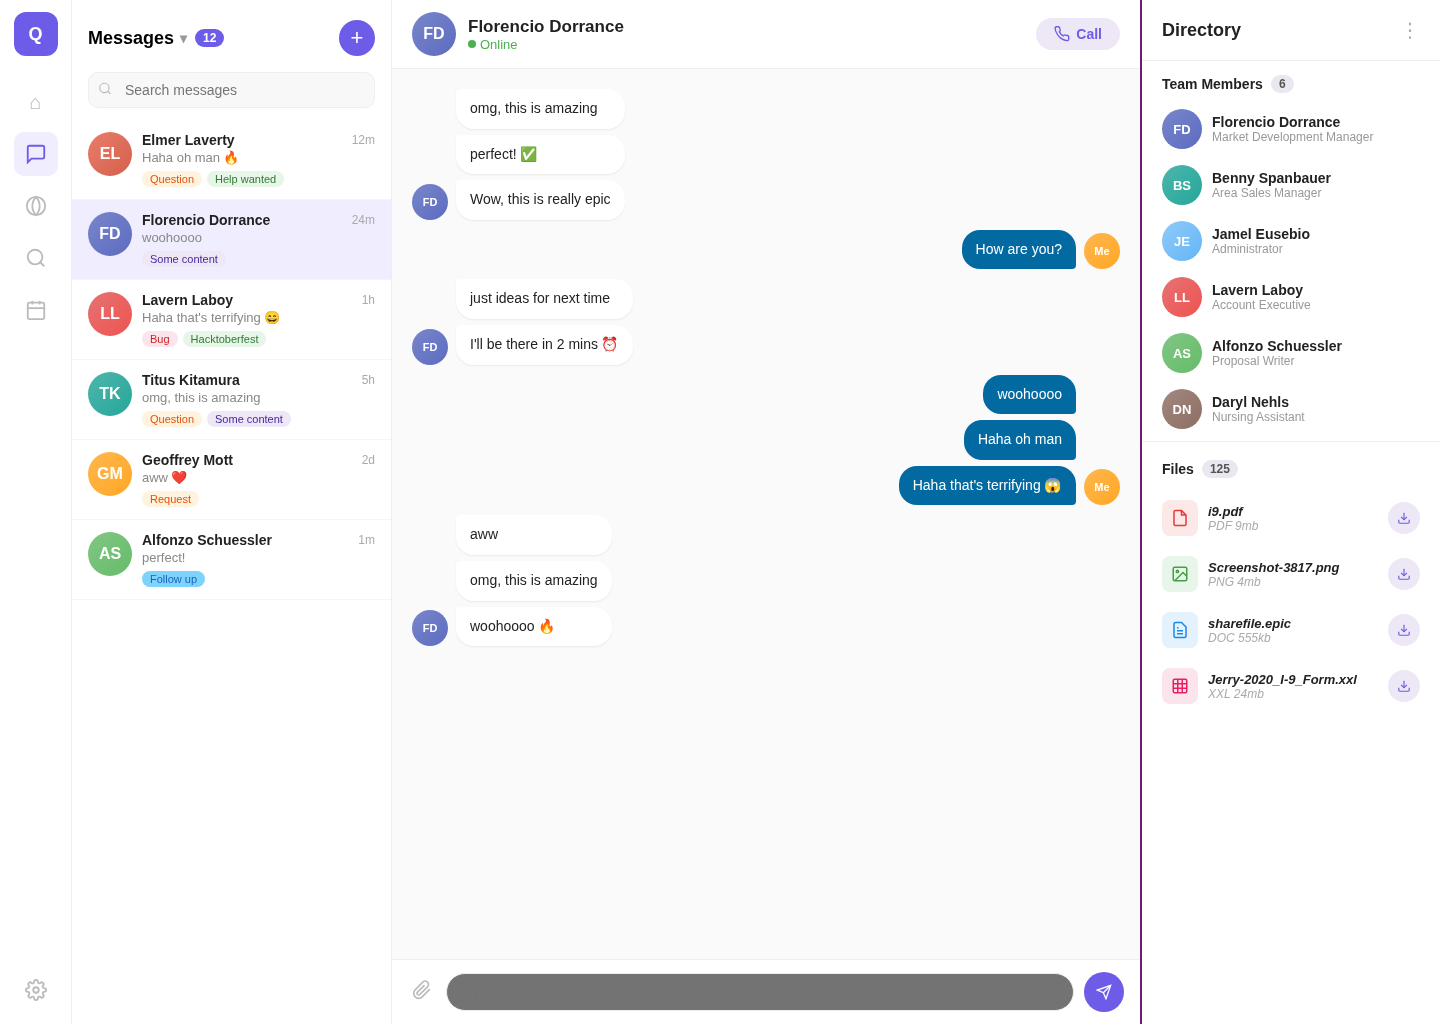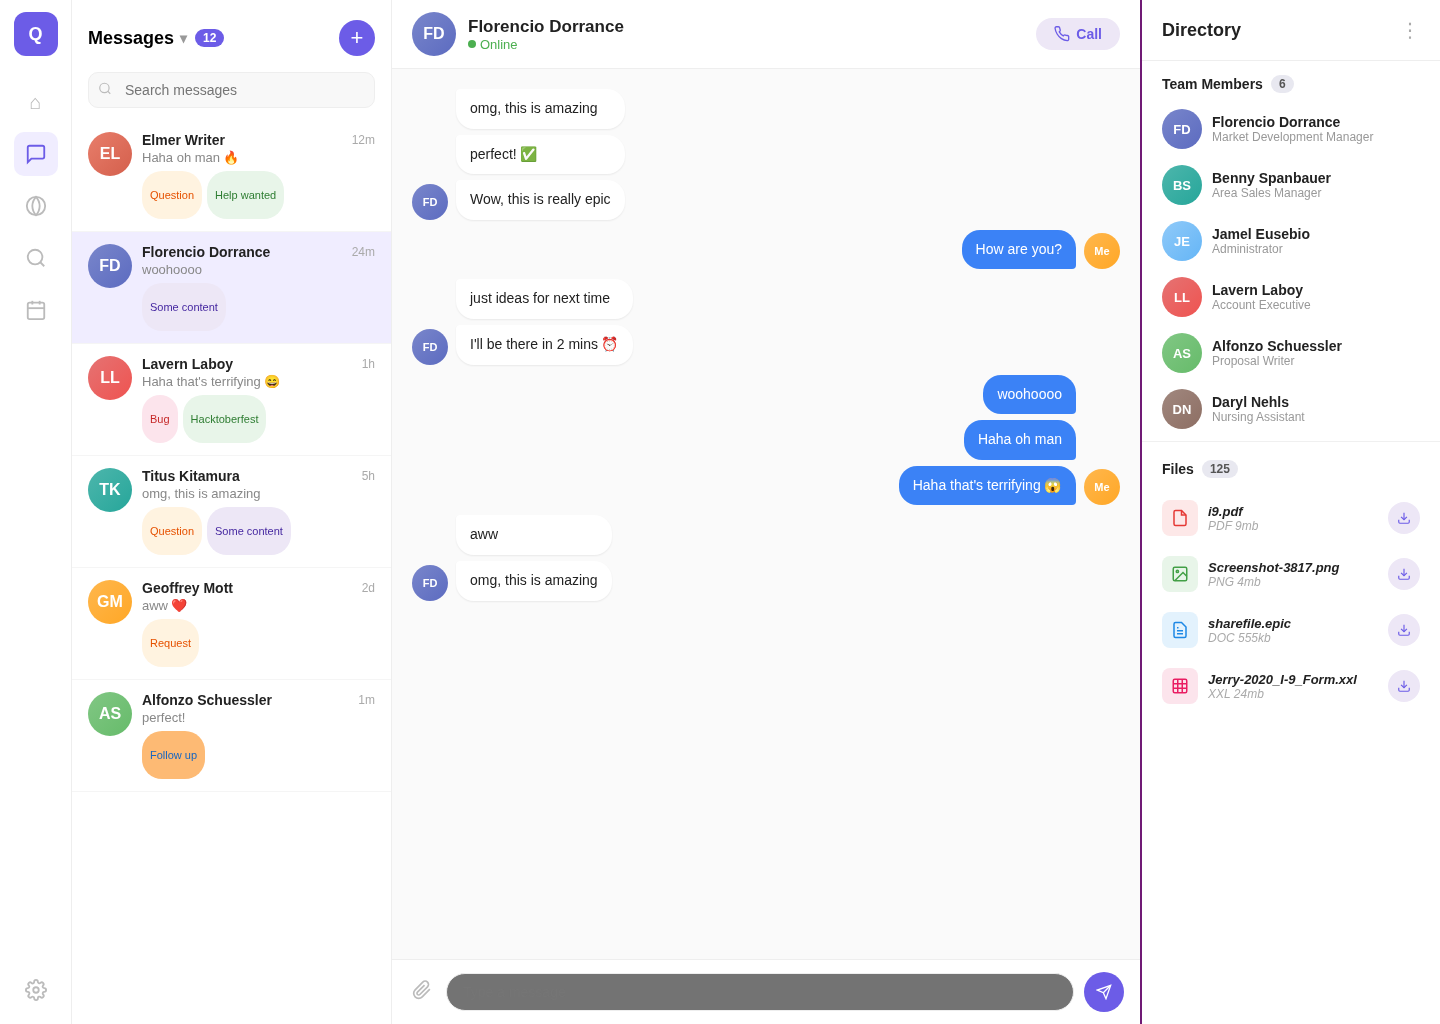--- a/index.html
+++ b/index.html
@@ -47,29 +47,29 @@
     .conv-avatar {
       width: 44px; height: 44px; border-radius: 50%; background: #ddd; flex-shrink: 0; overflow: hidden; display: flex; align-items: center; justify-content: center; font-size: 16px; font-weight: 600; color: #fff;
     }
     .conv-body { flex: 1; min-width: 0; }
     .conv-top { display: flex; justify-content: space-between; align-items: center; }
     .conv-name { font-size: 14px; font-weight: 600; color: #222; }
     .conv-time { font-size: 12px; color: #aaa; }
     .conv-preview { font-size: 13px; color: #888; margin: 2px 0 6px; white-space: nowrap; overflow: hidden; text-overflow: ellipsis; }
     .conv-tags { display: flex; gap: 5px; flex-wrap: wrap; }
     .tag {
-      font-size: 11px; padding: 18px 8px; border-radius: 20px; font-weight: 500;
+      font-size: 11px; padding: 2px 8px; border-radius: 20px; font-weight: 500;
     }
     .tag-question { background: #fff3e0; color: #e65100; }
     .tag-help { background: #e8f5e9; color: #2e7d32; }
     .tag-bug { background: #fce4ec; color: #c62828; }
     .tag-hacktoberfest { background: #e8f5e9; color: #2e7d32; }
     .tag-some { background: #ede7f6; color: #4527a0; }
     .tag-request { background: #fff3e0; color: #e65100; }
-    .tag-follow { background: #fdba74; color: #1565c0; }
+    .tag-follow { background: #7dd3fc; color: #1565c0; }
 
     
     .chat-area {
       flex: 1; display: flex; flex-direction: column; background: #fafafa;
     }
     .chat-header {
       background: #fff; padding: 12px 20px; display: flex; align-items: center; justify-content: space-between; border-bottom: 1px solid #eee;
     }
     .chat-header-left { display: flex; align-items: center; gap: 12px; }
     .chat-avatar-header {
@@ -87,21 +87,21 @@
     .msg-row { display: flex; align-items: flex-end; gap: 8px; }
     .msg-row.sent { justify-content: flex-end; }
     .msg-row.received { justify-content: flex-start; }
     .msg-avatar-small {
       width: 36px; height: 36px; border-radius: 50%; background: #ddd; overflow: hidden; flex-shrink: 0;
     }
     .bubble {
       max-width: 360px; padding: 10px 14px; border-radius: 18px; font-size: 14px; line-height: 1.4;
     }
     .bubble.received { background: #fff; color: #222; border-radius: 4px 18px 18px 18px; box-shadow: 0 1px 2px rgba(0,0,0,0.07); }
-    .bubble.sent { background: #3b82f6; color: #fff; border-radius: 18px 18px 4px 18px; }
+    .bubble.sent { background: #0369a1; color: #fff; border-radius: 18px 18px 4px 18px; }
     .msg-group-received { display: flex; flex-direction: column; gap: 6px; }
     .msg-group-sent { display: flex; flex-direction: column; gap: 6px; align-items: flex-end; }
     .chat-input-bar {
       background: #fff; padding: 12px 16px; display: flex; align-items: center; gap: 10px; border-top: 1px solid #eee;
     }
     .attach-btn { background: none; border: none; color: #bbb; font-size: 20px; cursor: pointer; padding: 4px; }
     .chat-input {
       flex: 1; border: 1px solid #eee; border-radius: 24px; padding: 10px 16px; font-size: 14px; outline: none; background: #737373;
     }
     .send-btn {
@@ -217,21 +217,21 @@
         </svg>
     </span>
     <input type="text" placeholder="Search messages" style="">
   </div>
   <div class="conv-list">
 
     <div class="conv-item">
       <div class="conv-avatar av-elmer">EL</div>
       <div class="conv-body">
         <div class="conv-top">
-            <span class="conv-name">Elmer Writer</span>
+            <span class="conv-name">Elmer Laverty</span>
             <span class="conv-time">12m</span>
           </div>
         <div class="conv-preview">Haha oh man 🔥</div>
         <div class="conv-tags">
           <span class="tag tag-question">Question</span>
           <span class="tag tag-help">Help wanted</span>
         </div>
       </div>
     </div>
 
@@ -361,20 +361,21 @@
         <div class="bubble sent">Haha that's terrifying 😱</div>
       </div>
       <div class="msg-avatar-small av-geoffrey" style="display:flex;align-items:center;justify-content:center;color:#fff;font-size:11px;font-weight:600;">Me</div>
     </div>
 
     <div class="msg-row received">
       <div class="msg-avatar-small av-florencio" style="display:flex;align-items:center;justify-content:center;color:#fff;font-size:11px;font-weight:600;">FD</div>
       <div class="msg-group-received">
         <div class="bubble received">aww</div>
         <div class="bubble received">omg, this is amazing</div>
+        <div class="bubble received">woohoooo 🔥</div>
       </div>
     </div>
   </div>
   <div class="chat-input-bar">
     <button class="attach-btn">
       <svg width="20" height="20" viewBox="0 0 24 24" fill="none" stroke="#bbb" stroke-width="2">
           <path d="M21.44 11.05l-9.19 9.19a6 6 0 0 1-8.49-8.49l9.19-9.19a4 4 0 0 1 5.66 5.66l-9.2 9.19a2 2 0 0 1-2.83-2.83l8.49-8.48"></path>
         </svg>
     </button>
     <input class="chat-input" type="text" placeholder="Type a message" style="">

